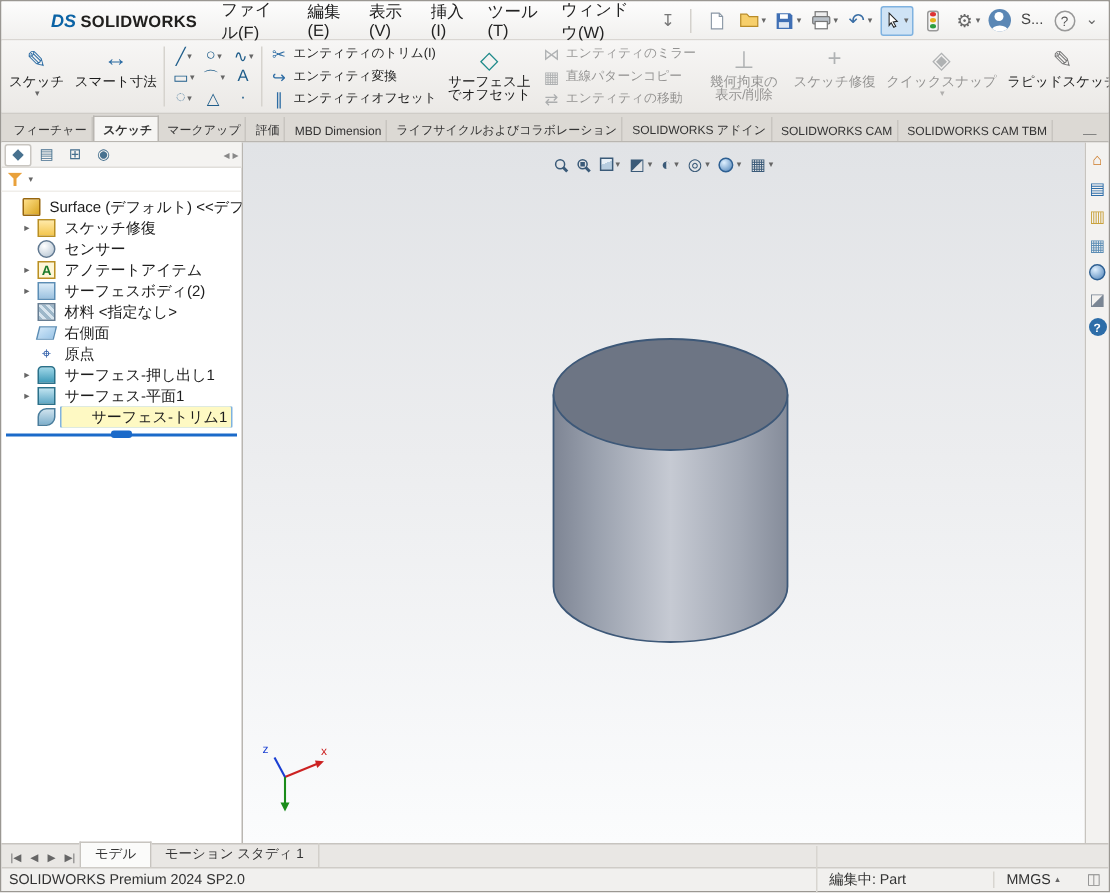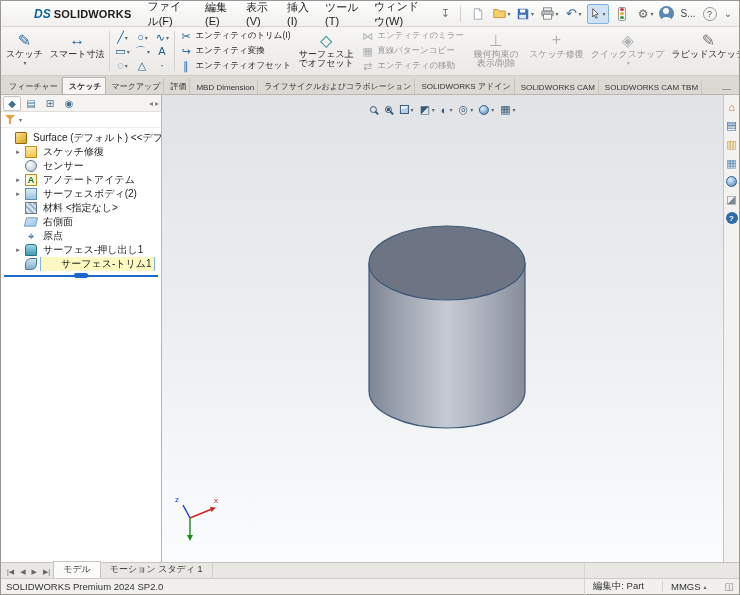--- a/index.html
+++ b/index.html
@@ -116,21 +116,21 @@
   
   .modeltabs { height:16px; flex:none; background:#e9e7e4; border-top:1px solid #c7c4bf; display:flex; align-items:flex-end; padding-left:3px; }
   .mnav { font-size:7px; color:#666; padding:0 3px 2px 3px; }
   .mtab { font-size:9px; padding:1px 9px 2px 9px; color:#333; border-right:1px solid #d2cfca; white-space:nowrap; }
   .mtab.active { background:#fbfbfa; border:1px solid #c7c4bf; border-bottom:none; }
 
   
   .statusbar { height:16px; flex:none; background:#f1f0ee; border-top:1px solid #cfccc7; display:flex; align-items:center; font-size:9.5px; color:#333; padding:0 5px; gap:10px; }
   .sb-left { flex:none; }
   .sb-edit { margin-left:auto; padding:16px 8px; border-left:1px solid #d8d5d0; }
-  .sb-units { display:flex; align-items:center; gap:2px; padding:0 8px; border-left:1px solid #d8d5d0; }
+  .sb-units { display:flex; align-items:center; gap:2px; padding:0 8px; border-left:1px solid #d8d5d0;margin-left:40px; }
   .sb-units .dd { font-size:6px; }
   .sb-pane { color:#888; font-size:10px; }
 </style>
 </head>
 <body>
 
 <div class="app">
 
   <div class="menubar">
     <span class="logo">
@@ -454,20 +454,27 @@
           </div>
 
           <div class="titem lvl1">
             <span class="arrow">▸</span>
             <span class="ic ic-surf-extrude">
               <i></i>
             </span>
             <span class="lab">サーフェス-押し出し1</span>
           </div>
 
+          <div class="titem lvl1">
+            <span class="arrow">▸</span>
+            <span class="ic ic-surf-plane">
+              <i></i>
+            </span>
+            <span class="lab">サーフェス-平面1</span>
+          </div>
 
           <div class="titem lvl1 selected">
             <span class="arrow"></span>
             <span class="ic ic-surf-trim">
               <i></i>
             </span>
             <span class="lab">サーフェス-トリム1</span>
           </div>
 
         <div class="rollback"></div>

